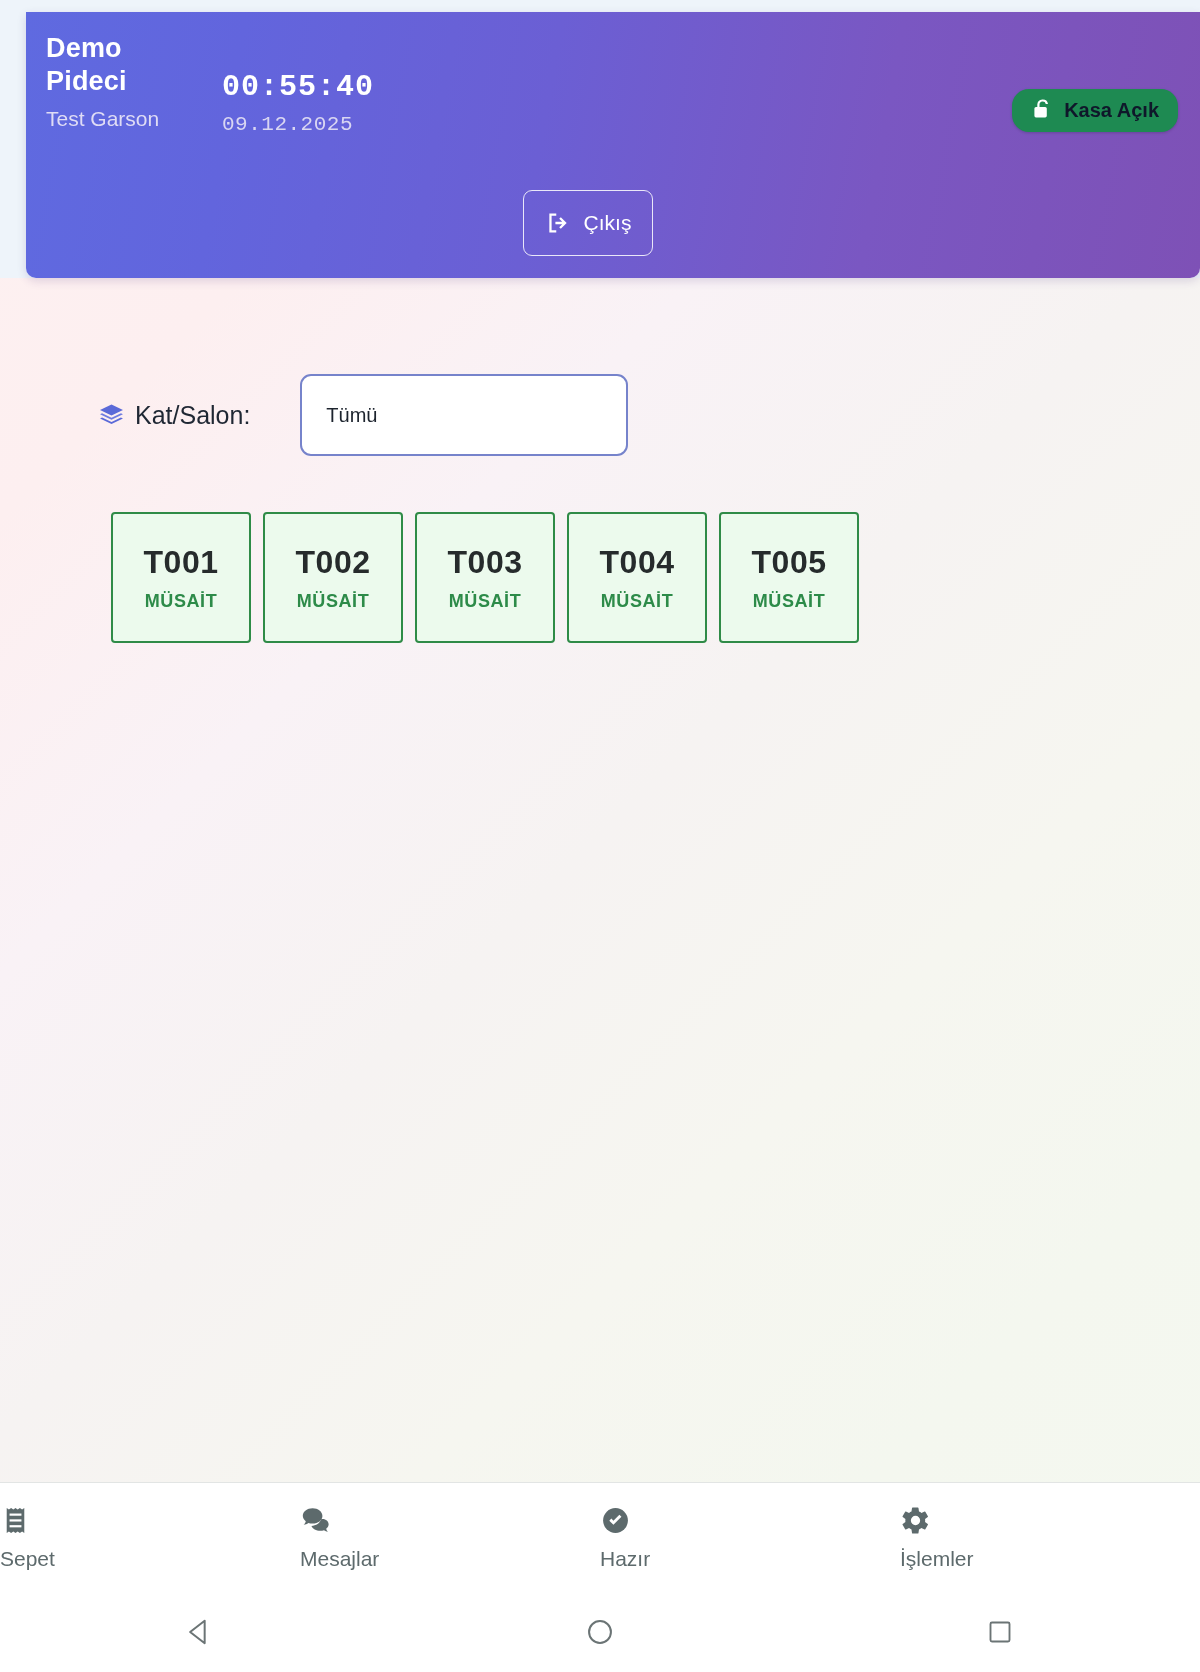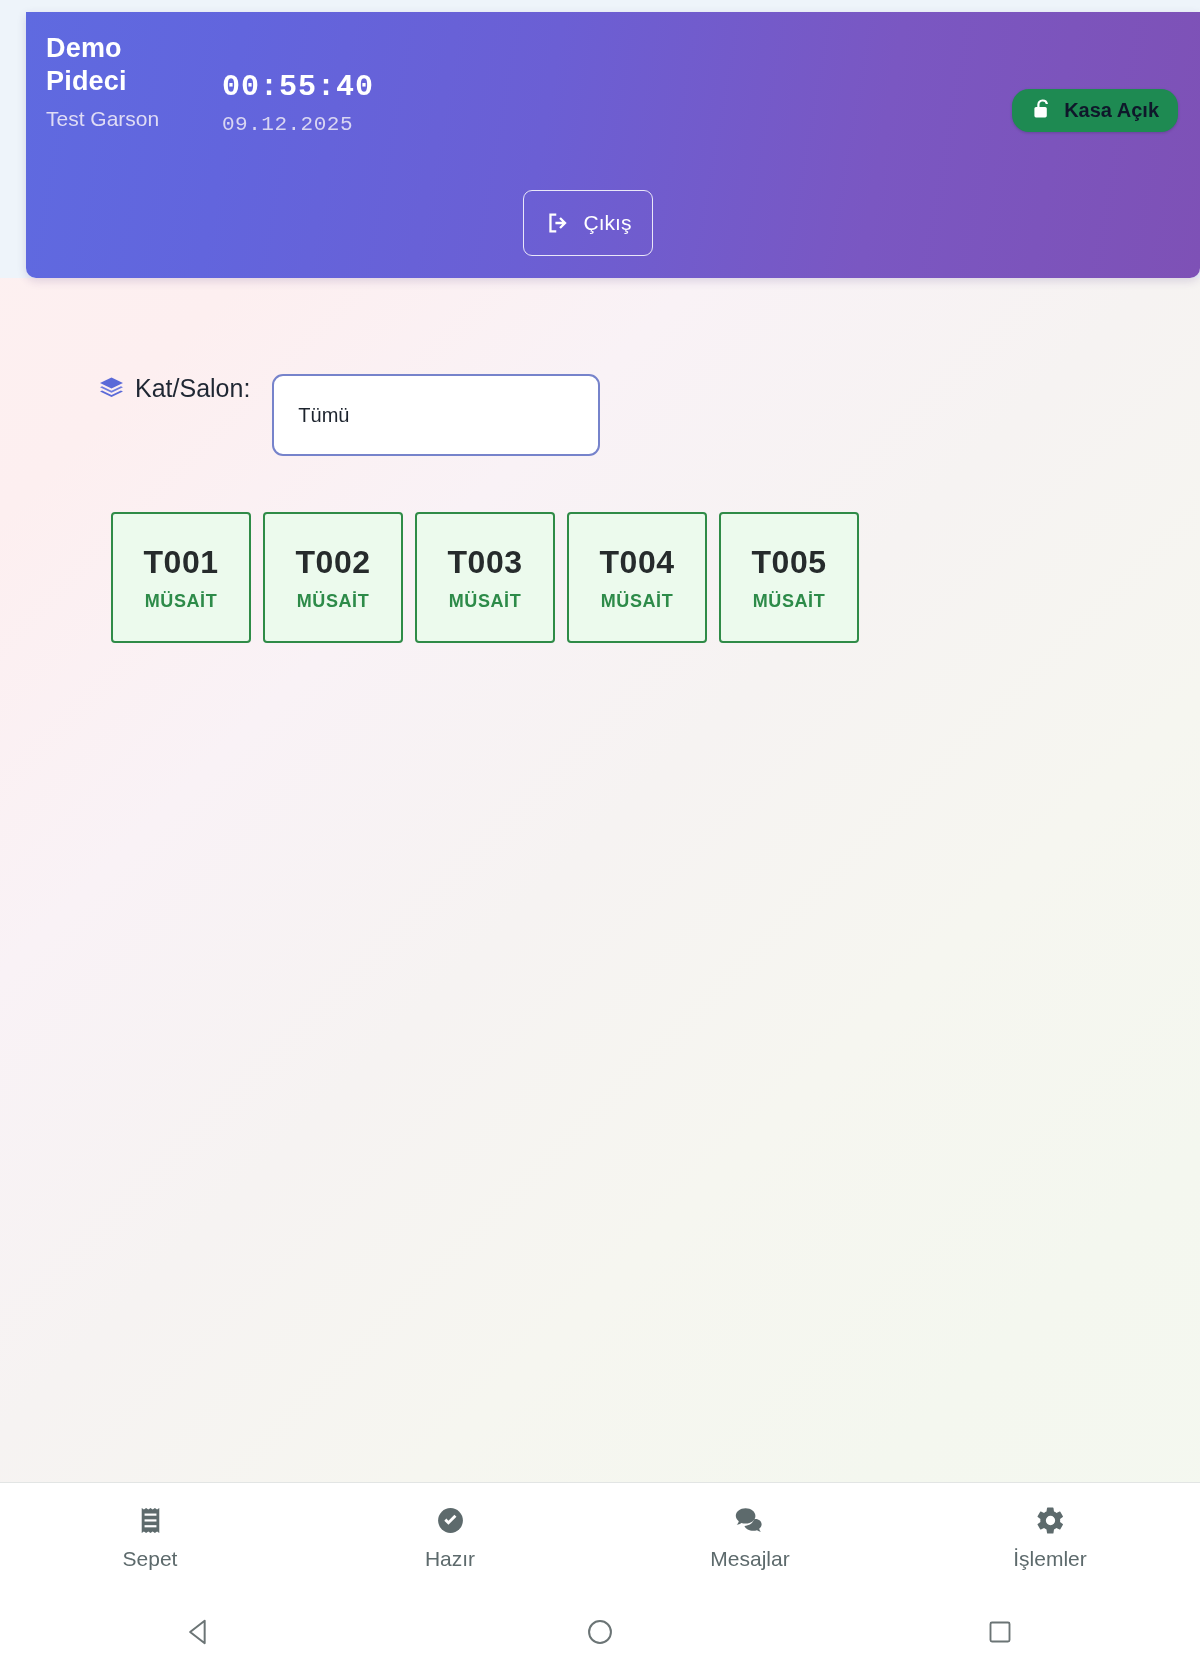--- a/index.html
+++ b/index.html
@@ -130,22 +130,23 @@
   .content {
     flex:1;
     position:relative;
   }
 
   .filter-row {
     position:absolute;
     left:0; top:96px;
     width:1200px;
     display:flex;
-    align-items:flex-start;
+    align-items:center;
     padding-left:98px;
+    gap:28px;
   }
   .filter-label {
     display:flex;
     align-items:center;
     gap:10px;
     font-size:25px;
     color:#1f2733;
     white-space:nowrap;
   }
   .filter-label svg { display:block; }
@@ -204,21 +205,21 @@
     height:110px;
     background:#ffffff;
     border-top:1.5px solid #e2e5e4;
     display:flex;
     align-items:center;
   }
   .nav-item {
     flex:1;
     display:flex;
     flex-direction:column;
-    align-items:center;
+    align-items:flex-start;
     justify-content:center;
     gap:11px;
     cursor:pointer;
   }
   .nav-item svg { display:block; }
   .nav-label {
     font-size:21px;
     color:#5d6a6c;
   }
 
@@ -334,40 +335,40 @@
           <rect x="7.4" y="6.6" width="9.2" height="1.7" fill="#ffffff"></rect>
           <rect x="7.4" y="11.1" width="9.2" height="1.7" fill="#ffffff"></rect>
           <rect x="7.4" y="15.6" width="9.2" height="1.7" fill="#ffffff"></rect>
         </svg>
       </span>
       <span class="nav-label">Sepet</span>
     </div>
 
     <div class="nav-item">
       <span>
+        <svg width="34" height="31" viewBox="0 0 26 24" fill="#5d6a6c">
+          <path d="M9.6 2.6C5.4 2.6 2 5.2 2 8.4c0 1.6.9 3.1 2.3 4.1-.2 1-.8 2-1.6 2.7 1.3-.1 2.6-.6 3.6-1.3 1 .3 2.1.5 3.3.5 4.2 0 7.6-2.6 7.6-5.9S13.8 2.6 9.6 2.6z"></path>
+          <path d="M17.4 10.9c-.4 0-.8 0-1.2.1-.8 2.9-3.9 5-7.5 5.2.9 2.2 3.6 3.8 6.9 3.8 1 0 1.9-.1 2.8-.4.9.6 2 1 3.1 1.1-.7-.6-1.2-1.4-1.4-2.3 1.2-.9 1.9-2.1 1.9-3.5 0-2.2-2.1-4-4.6-4z"></path>
+        </svg>
+      </span>
+      <span class="nav-label">Mesajlar</span>
+    </div>
+
+    <div class="nav-item">
+      <span>
         <svg width="31" height="31" viewBox="0 0 24 24">
           <circle cx="12" cy="12" r="9.6" fill="#5d6a6c"></circle>
           <path d="M7.2 12.1l3.2 3.2 6.2-6.2-1.6-1.6-4.6 4.6-1.6-1.6z" fill="#ffffff"></path>
         </svg>
       </span>
       <span class="nav-label">Hazır</span>
     </div>
 
     <div class="nav-item">
       <span>
-        <svg width="34" height="31" viewBox="0 0 26 24" fill="#5d6a6c">
-          <path d="M9.6 2.6C5.4 2.6 2 5.2 2 8.4c0 1.6.9 3.1 2.3 4.1-.2 1-.8 2-1.6 2.7 1.3-.1 2.6-.6 3.6-1.3 1 .3 2.1.5 3.3.5 4.2 0 7.6-2.6 7.6-5.9S13.8 2.6 9.6 2.6z"></path>
-          <path d="M17.4 10.9c-.4 0-.8 0-1.2.1-.8 2.9-3.9 5-7.5 5.2.9 2.2 3.6 3.8 6.9 3.8 1 0 1.9-.1 2.8-.4.9.6 2 1 3.1 1.1-.7-.6-1.2-1.4-1.4-2.3 1.2-.9 1.9-2.1 1.9-3.5 0-2.2-2.1-4-4.6-4z"></path>
-        </svg>
-      </span>
-      <span class="nav-label">Mesajlar</span>
-    </div>
-
-    <div class="nav-item">
-      <span>
         <svg width="31" height="31" viewBox="0 0 24 24" fill="#5d6a6c">
           <path d="M19.4 13.1a7.6 7.6 0 0 0 0-2.2l2.1-1.6a.5.5 0 0 0 .1-.6l-2-3.4a.5.5 0 0 0-.6-.2l-2.4 1a7.3 7.3 0 0 0-1.9-1.1l-.4-2.6a.5.5 0 0 0-.5-.4h-4a.5.5 0 0 0-.5.4l-.4 2.6a7.3 7.3 0 0 0-1.9 1.1l-2.4-1a.5.5 0 0 0-.6.2l-2 3.4a.5.5 0 0 0 .1.6l2.1 1.6a7.6 7.6 0 0 0 0 2.2l-2.1 1.6a.5.5 0 0 0-.1.6l2 3.4a.5.5 0 0 0 .6.2l2.4-1a7.3 7.3 0 0 0 1.9 1.1l.4 2.6a.5.5 0 0 0 .5.4h4a.5.5 0 0 0 .5-.4l.4-2.6a7.3 7.3 0 0 0 1.9-1.1l2.4 1a.5.5 0 0 0 .6-.2l2-3.4a.5.5 0 0 0-.1-.6zM12 15.6A3.6 3.6 0 1 1 15.6 12 3.6 3.6 0 0 1 12 15.6z"></path>
         </svg>
       </span>
       <span class="nav-label">İşlemler</span>
     </div>
 
   </div>
 
   <div class="sysbar">

